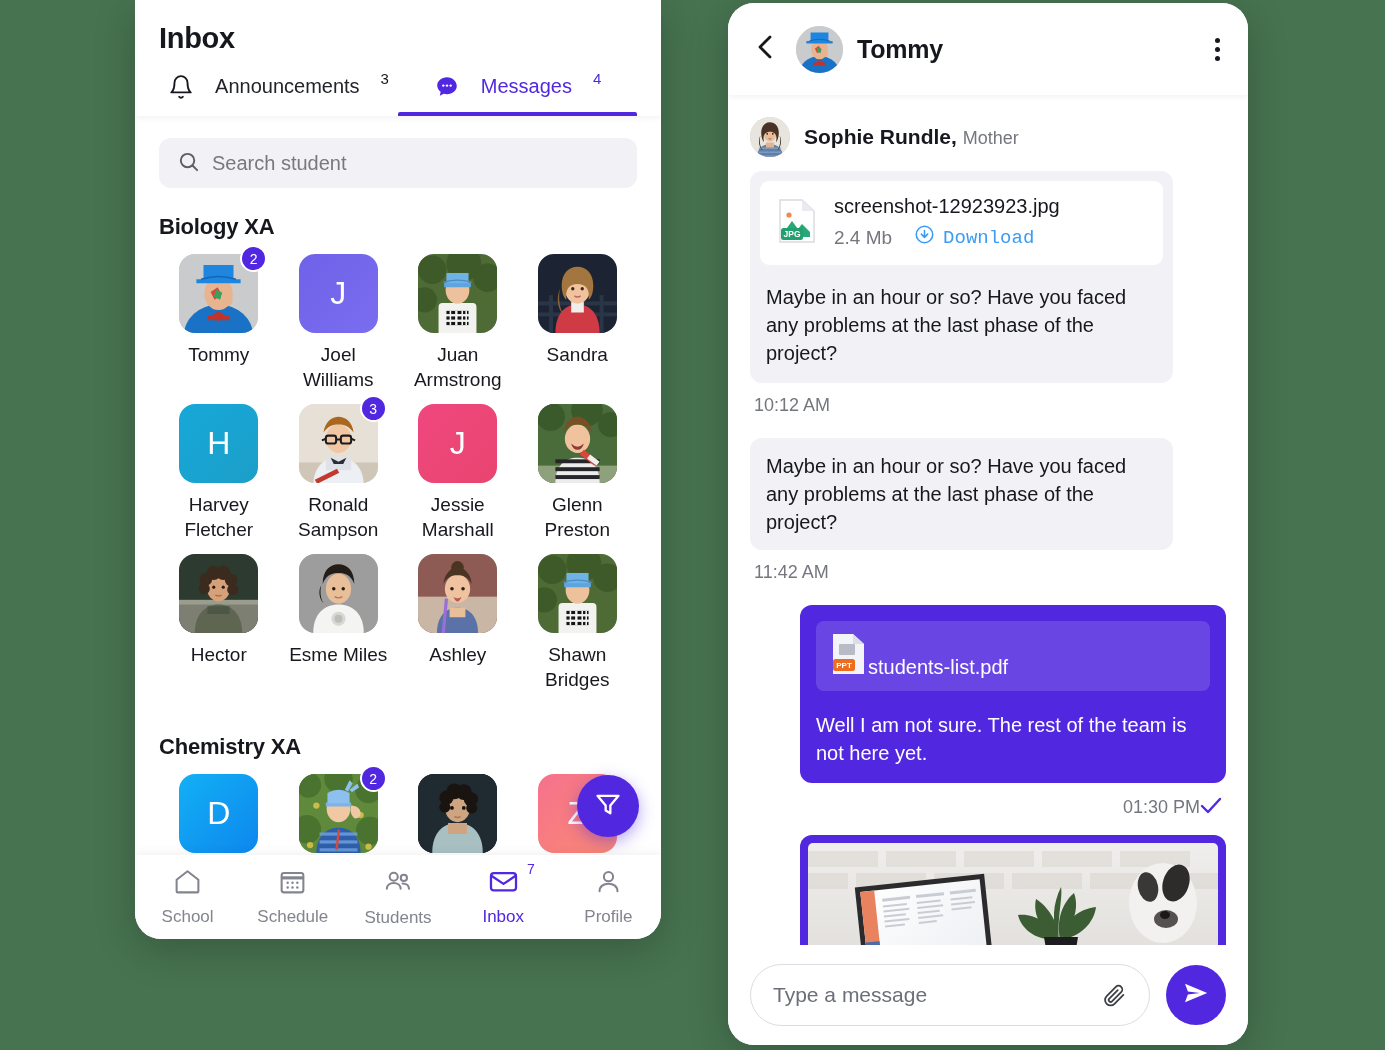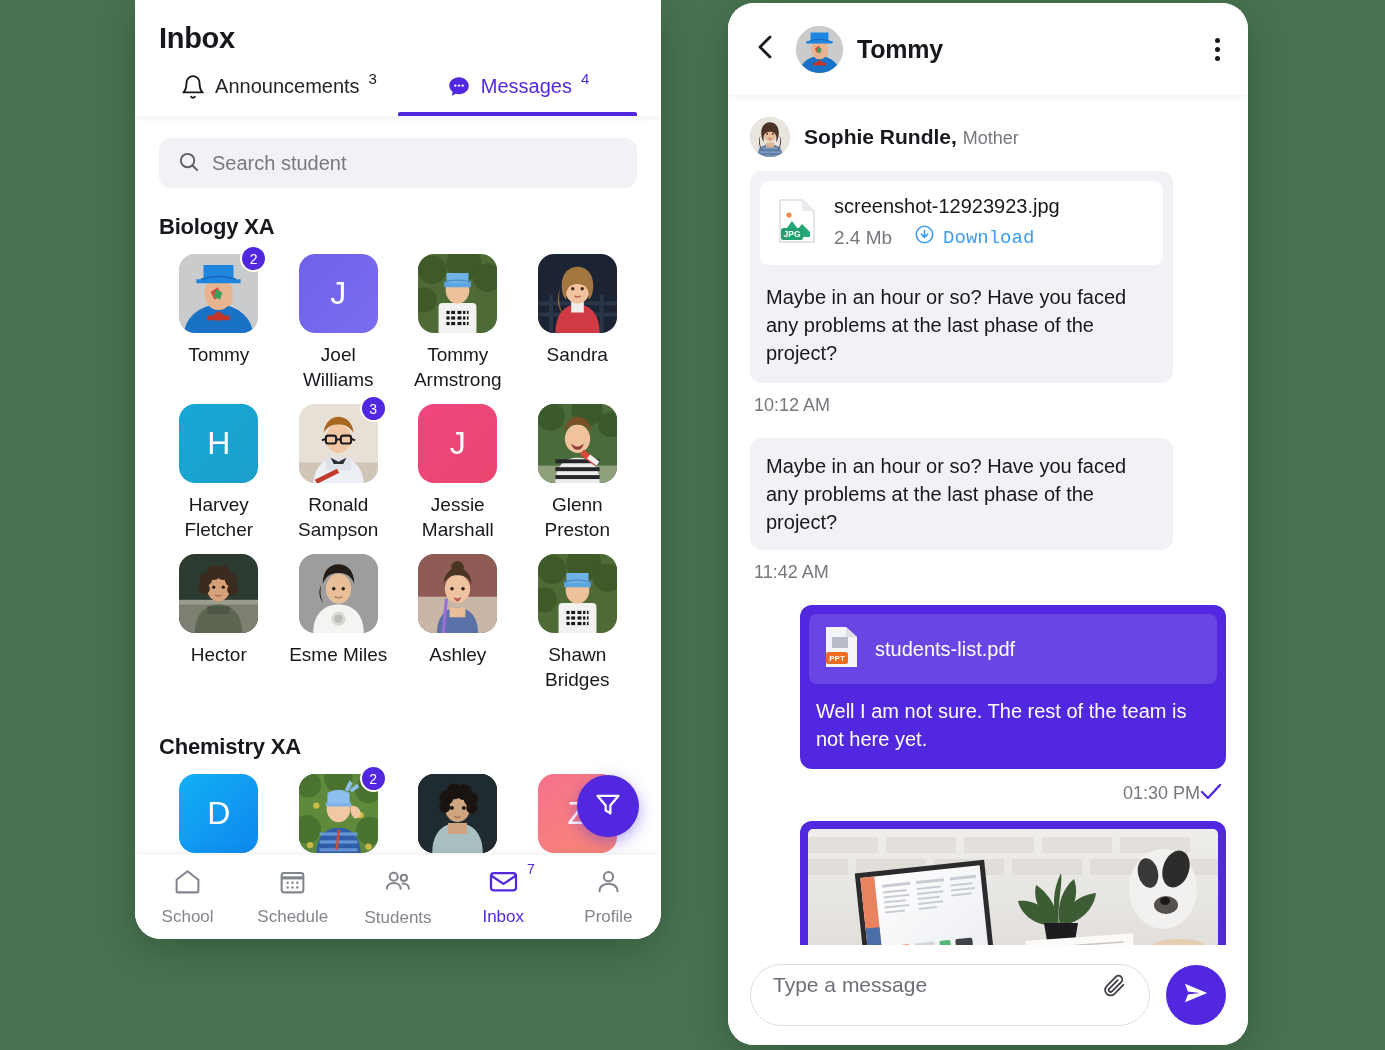--- a/index.html
+++ b/index.html
@@ -42,21 +42,21 @@
     color: #16181d;
     letter-spacing: -0.3px;
     margin-bottom: 18px;
   }
   .tabs { display: flex; }
   .tab {
     flex: 1;
     display: flex;
     align-items: flex-start;
     justify-content: center;
-    gap: 9px;
+    gap: 21px;
     padding-bottom: 16px;
     cursor: pointer;
     position: relative;
   }
   .tab-label { font-size: 20px; color: #22242a; line-height: 26px; }
   .tab.active .tab-label { color: #5128e0; }
   .tab-badge {
     font-size: 15px;
     color: #16181d;
     line-height: 15px;
@@ -301,26 +301,25 @@
   .msg-out-wrap { display: flex; flex-direction: column; align-items: flex-end; }
   .msg-out {
     background: #5128e0;
     border-radius: 12px;
     max-width: 426px;
     width: 426px;
     overflow: hidden;
   }
   .pdf-card {
     background: rgba(255,255,255,0.14);
-    margin: 9px;
+    margin: 16px;
     border-radius: 8px;
     padding: 12px 14px;
     display: flex;
-    align-items: center;
-    gap: 14px;
+    align-items: flex-end;
   }
   .pdf-name { font-size: 20px; color: #fff; }
   .msg-out .msg-text { color: #fff; padding: 4px 16px 16px 16px; }
   .msg-time-out {
     display: flex;
     align-items: center;
     font-size: 18px;
     color: #75777f;
     margin: 12px 4px 16px 0;
   }
@@ -351,21 +350,21 @@
     align-items: center;
     gap: 16px;
     padding: 0 22px;
   }
   .composer-input-wrap {
     flex: 1;
     height: 62px;
     border: 1px solid #dcdde3;
     border-radius: 31px;
     display: flex;
-    align-items: flex-start;
+    align-items: center;
     padding: 8px 22px;
     gap: 0;
   }
   .composer-input {
     flex: 1;
     border: none;
     outline: none;
     background: transparent;
     font-size: 21px;
     color: #16181d;
@@ -485,21 +484,21 @@
                 </g>
         <g fill="#f2f2f0">
                   <rect x="40" y="72" width="2" height="18"></rect>
                   <rect x="47" y="72" width="3" height="18"></rect>
                   <rect x="55" y="72" width="2" height="18"></rect>
                   <rect x="60" y="72" width="2" height="18"></rect>
                 </g>
               </svg>
             </div>
           </div>
-          <div class="student-name">Tommy Armstrong</div>
+          <div class="student-name">Juan Armstrong</div>
         </div>
         <div class="student">
           <div class="avatar-wrap">
             <div class="avatar">
               <svg viewBox="0 0 100 100" preserveAspectRatio="xMidYMid slice">
                 <rect width="100" height="100" fill="#1c2434"></rect>
         <g fill="#2b3548">
                   <rect x="0" y="60" width="100" height="5"></rect>
                   <rect x="0" y="74" width="100" height="5"></rect>
                   <rect x="14" y="52" width="5" height="48"></rect>

